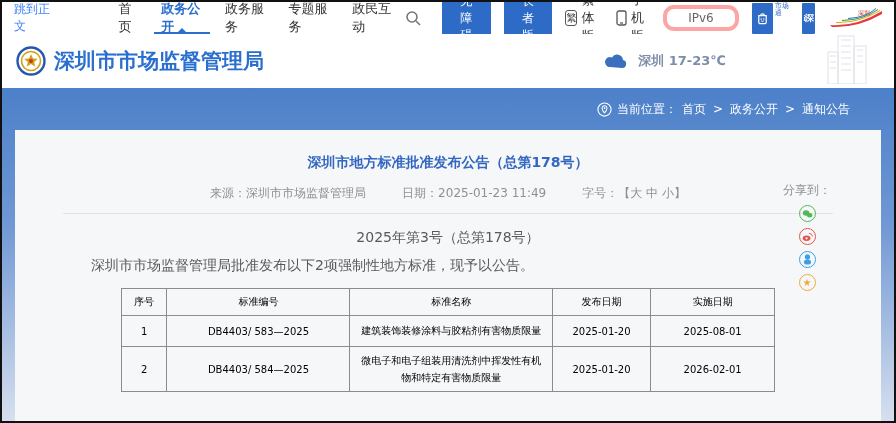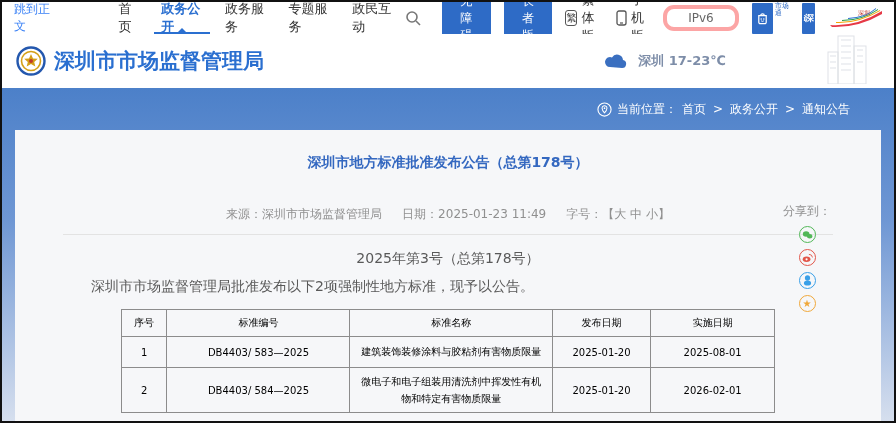--- a/index.html
+++ b/index.html
@@ -73,22 +73,22 @@
     padding-right:44px; color:#fff; font-size:12px; gap:5px;
   }
   .breadcrumb a { color:#fff; text-decoration:none; cursor:pointer; }
   .crumb-sep { margin:0 2px; }
   .card {
     position:absolute; left:13px; right:13px; top:42px; bottom:-10px;
     background:#f6f7f9; padding:24px 48px 0;
   }
   .art-title { text-align:center; color:#3468c0; font-size:14px; font-weight:bold; }
   .meta {
-    position:relative; margin-top:34px; font-size:12px; color:#909090;
-    display:flex; justify-content:center; gap:20px; align-items:center;
+    position:relative; margin-top:13px; font-size:12px; color:#909090;
+    display:flex; justify-content:center; gap:36px; align-items:center;
   }
   .meta .fsize { cursor:pointer; }
   .share { position:absolute; right:2px; top:-3px; display:flex; align-items:center; gap:6px;flex-direction:column; }
   .share-label { font-size:12px; color:#909090; }
   .share-ic {
     width:17px; height:17px; border-radius:50%; display:inline-flex;
     align-items:center; justify-content:center; cursor:pointer; border:1px solid;
     font-size:10px; line-height:1;
   }
   .ic-wechat { color:var(--wechat,#52b858); border-color:var(--wechat,#52b858); }

